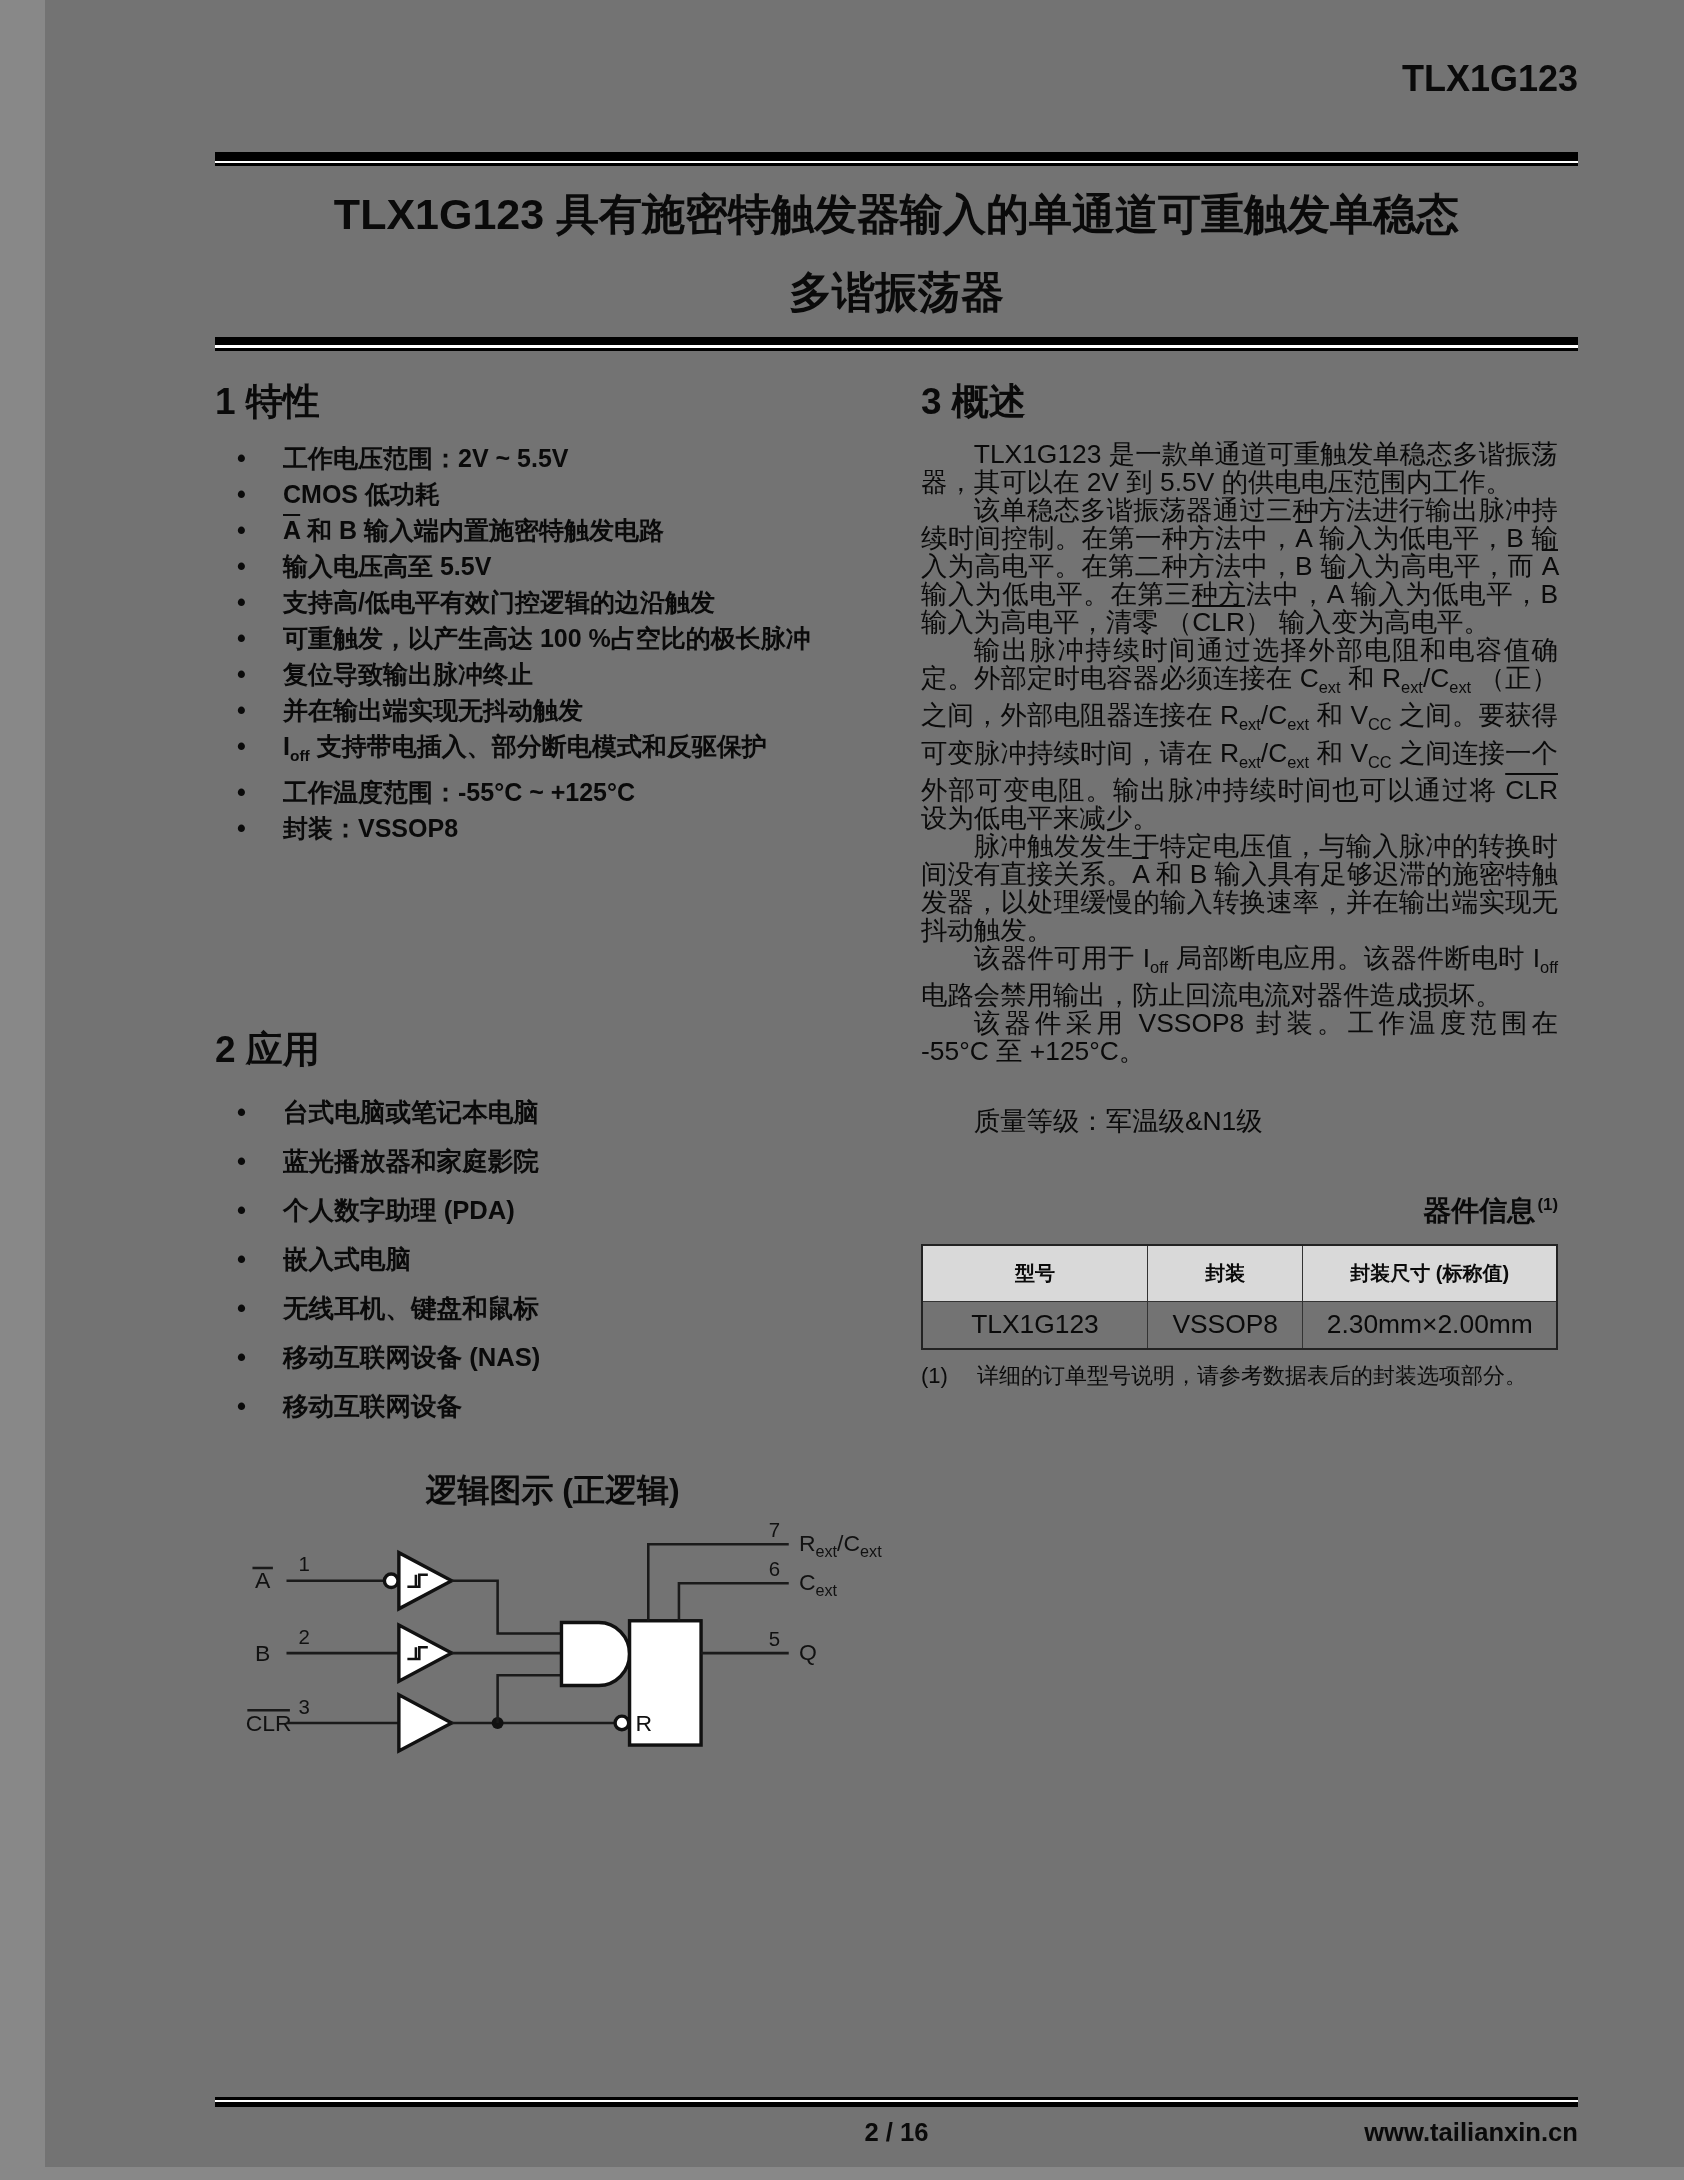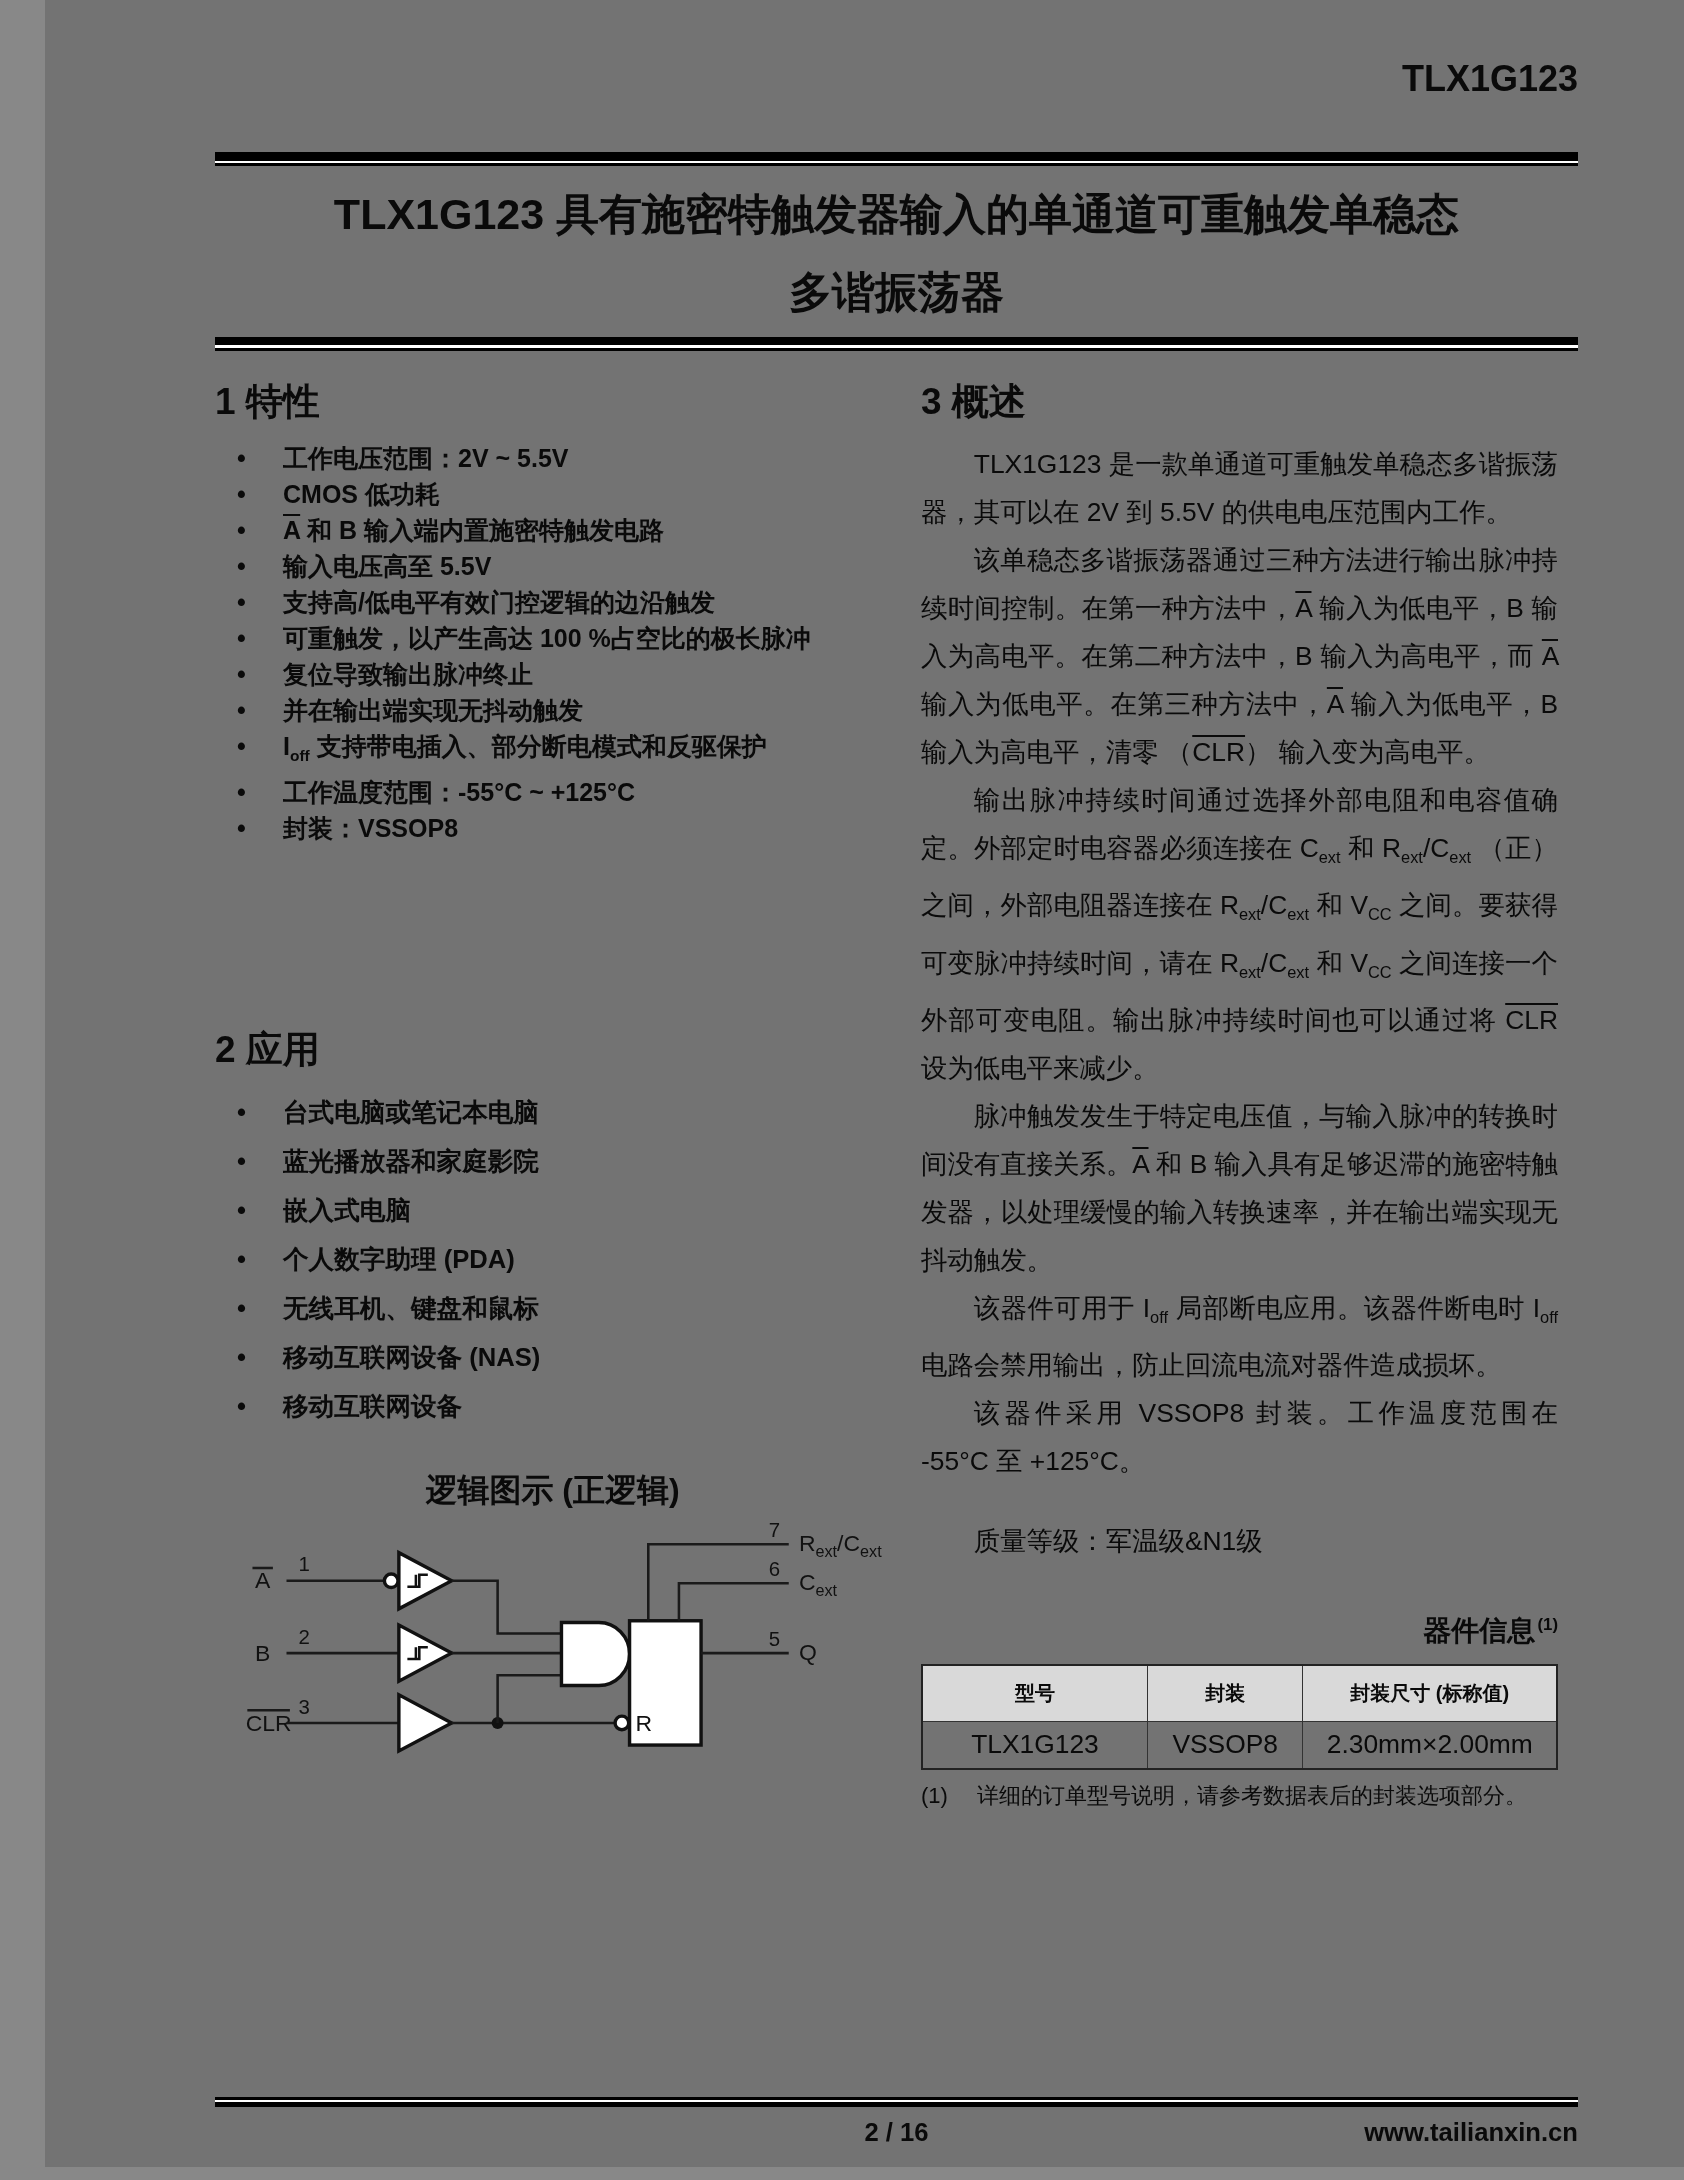--- a/index.html
+++ b/index.html
@@ -39,21 +39,21 @@
   #diagram-title{margin-top:37px;text-align:center;font-size:32px;font-weight:bold;line-height:44px;}
   #logic-diagram{display:block;margin:3.4px 0 0 0;}
   #logic-diagram .wire{stroke:#1a1a1a;stroke-width:3;fill:none;}
   #logic-diagram .shape{stroke:#111;stroke-width:4;fill:#fff;}
   #logic-diagram .hys{stroke:#111;stroke-width:3;fill:none;}
   #logic-diagram text{font-family:"Liberation Sans","DejaVu Sans",sans-serif;fill:#111;}
   .pinnum{font-size:24px;}
   .siglabel{font-size:27px;}
 
   
-  #overview-paragraphs p{margin:0;font-size:26.4px;line-height:48px;text-indent:2em;
+  #overview-paragraphs p{margin:0;font-size:26.4px;line-height:28px;text-indent:2em;
     text-align:justify;}
   #quality-grade{margin-top:39px;font-size:26.4px;text-indent:2em;}
   #device-info{margin-top:53px;}
   #device-info-title{text-align:right;font-size:28px;font-weight:bold;}
   table#device-table{border-collapse:collapse;width:100%;margin-top:13.6px;border:2.6px solid #222;}
   #device-table th{background:#d9d9d9;font-size:20px;font-weight:bold;border:1.7px solid #333;
     height:48px;padding:3.4px 5.1px;}
   #device-table td{font-size:26.4px;border:1.7px solid #333;height:43px;text-align:center;padding:1.7px 5.1px;}
   #footnote{margin-top:10.2px;font-size:22px;line-height:31px;}
   #footnote .fn-marker{margin-right:29px;}
@@ -94,22 +94,22 @@
       <li>并在输出端实现无抖动触发</li>
       <li>I<sub>off</sub> 支持带电插入、部分断电模式和反驱保护</li>
       <li>工作温度范围：-55°C ~ +125°C</li>
       <li>封装：VSSOP8</li>
     </ul>
 
     <h1 class="sec" id="applications-heading">2 应用</h1>
     <ul class="blist" id="applications-list">
       <li>台式电脑或笔记本电脑</li>
       <li>蓝光播放器和家庭影院</li>
+      <li>个人数字助理 (PDA)</li>
       <li>嵌入式电脑</li>
-      <li>个人数字助理 (PDA)</li>
       <li>无线耳机、键盘和鼠标</li>
       <li>移动互联网设备 (NAS)</li>
       <li>移动互联网设备</li>
     </ul>
 
     <div id="diagram-title">逻辑图示 (正逻辑)</div>
 
     <svg id="logic-diagram" width="681" height="249" viewBox="0 0 800 292">
 
       <line class="wire" x1="44" y1="62" x2="68" y2="62"></line>

